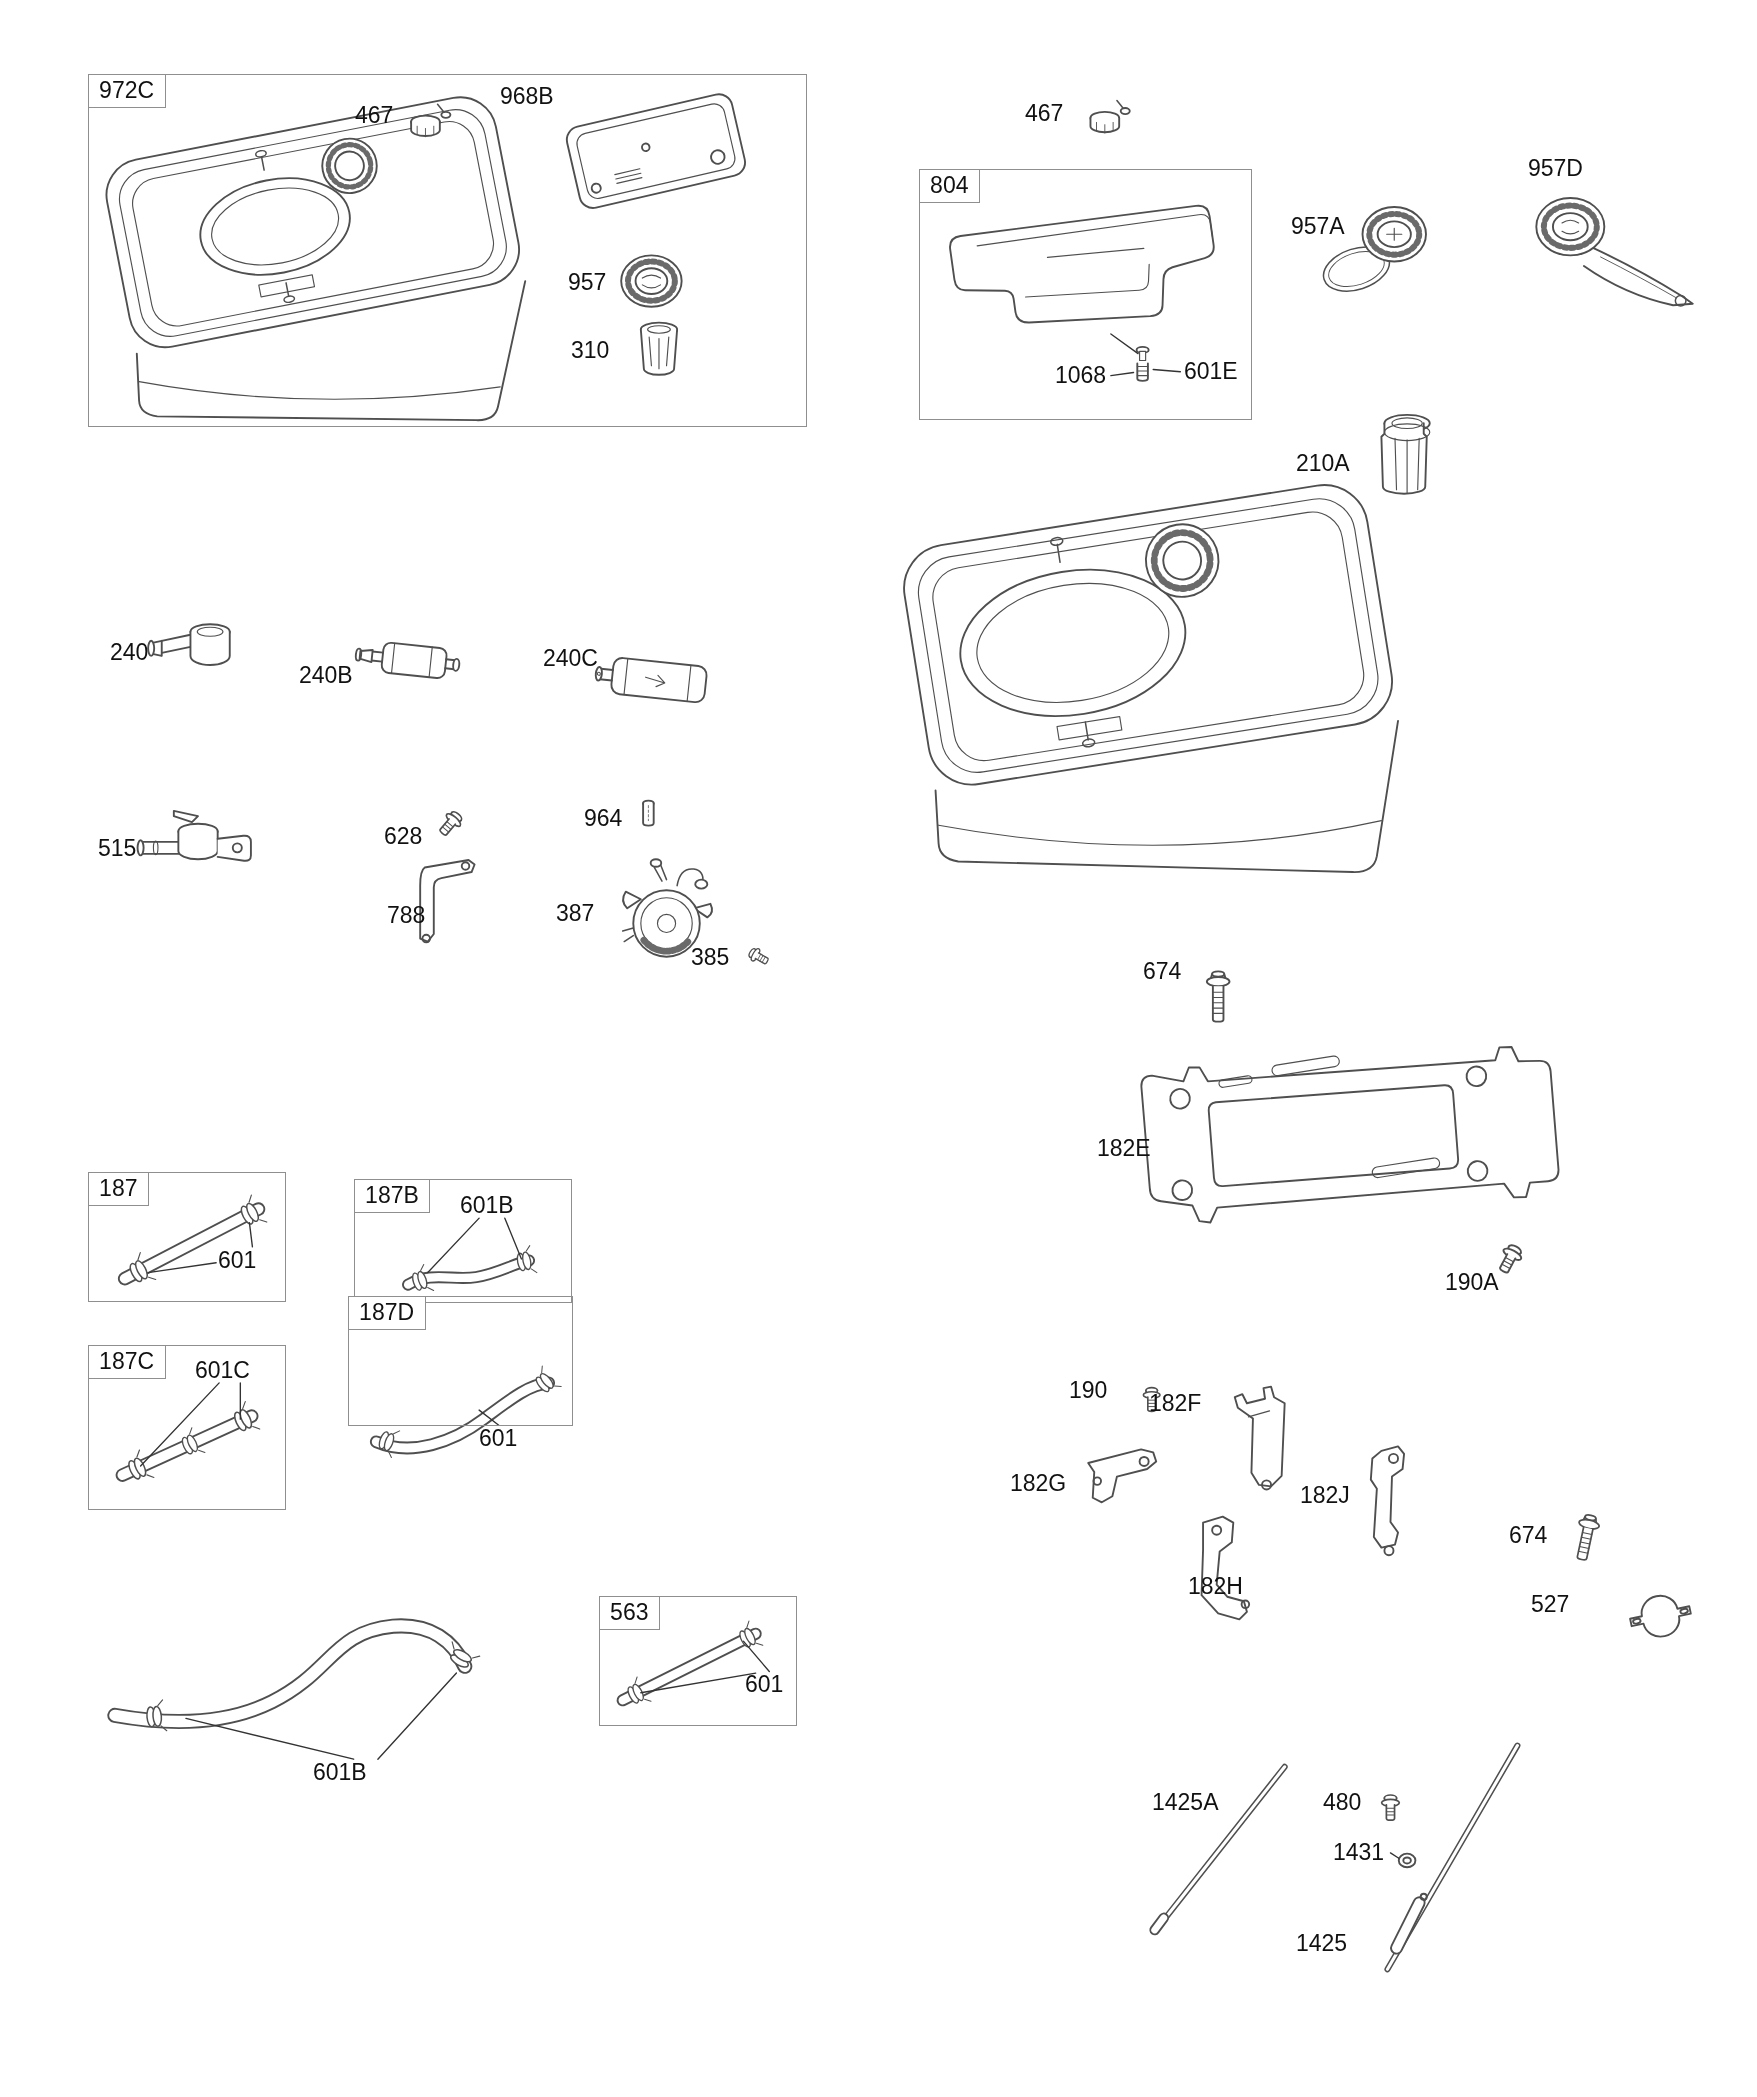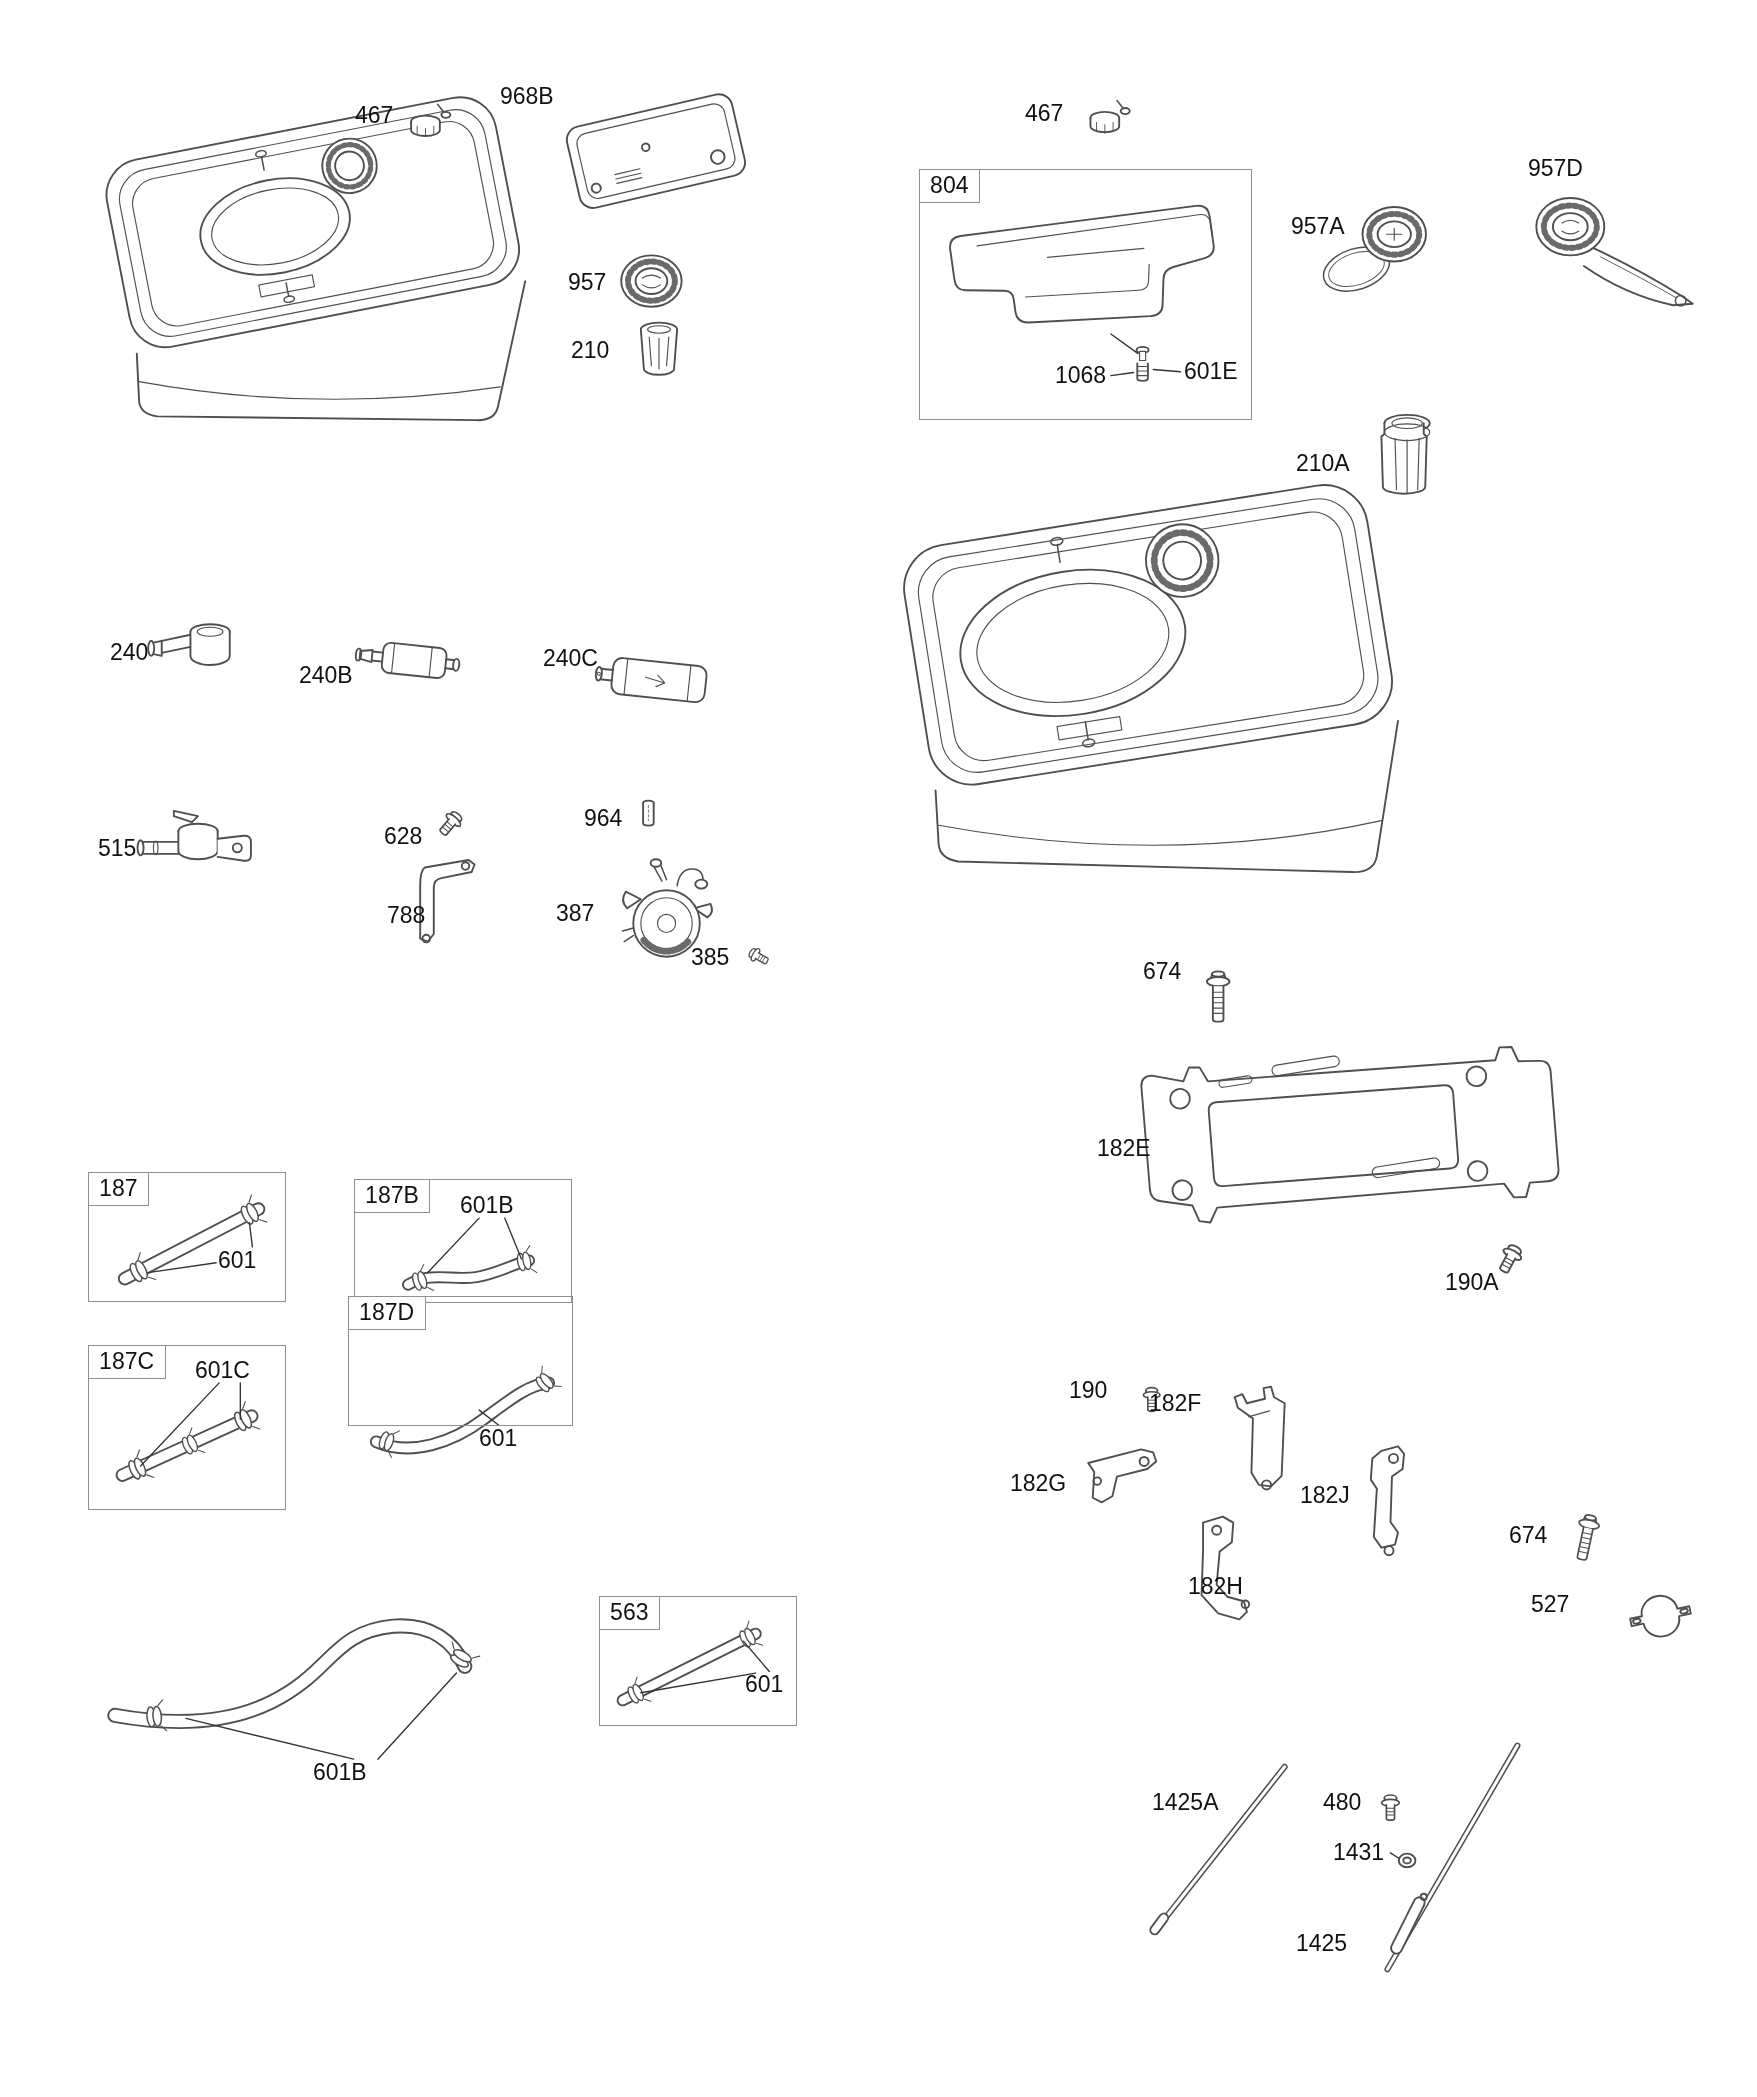--- a/index.html
+++ b/index.html
@@ -358,20 +358,23 @@
     <path d="M468,2328 L246,2274"></path>
     <path d="M500,2328 L604,2214"></path>
     <path d="M1018,2212 L984,2172"></path>
     <path d="M1000,2214 L848,2240"></path>
     <path d="M1840,2452 L1851,2459"></path>
   </g>
 
 </g>
 </svg>
 
+<div class="callout" style="left:88px;top:74px;width:717px;height:351px">
+  <span class="tag">972C</span>
+</div>
 <div class="callout" style="left:919px;top:169px;width:331px;height:249px">
   <span class="tag">804</span>
 </div>
 <div class="callout" style="left:88px;top:1172px;width:196px;height:128px">
   <span class="tag">187</span>
 </div>
 <div class="callout" style="left:354px;top:1179px;width:216px;height:122px">
   <span class="tag">187B</span>
 </div>
 <div class="callout" style="left:88px;top:1345px;width:196px;height:163px">
@@ -380,21 +383,21 @@
 <div class="callout" style="left:348px;top:1296px;width:223px;height:128px">
   <span class="tag">187D</span>
 </div>
 <div class="callout" style="left:599px;top:1596px;width:196px;height:128px">
   <span class="tag">563</span>
 </div>
 
 <span class="plabel" style="left:355px;top:104px">467</span>
 <span class="plabel" style="left:500px;top:85px">968B</span>
 <span class="plabel" style="left:568px;top:271px">957</span>
-<span class="plabel" style="left:571px;top:339px">210</span>
+<span class="plabel" style="left:571px;top:339px">310</span>
 <span class="plabel" style="left:1025px;top:102px">467</span>
 <span class="plabel" style="left:1055px;top:364px">1068</span>
 <span class="plabel" style="left:1184px;top:360px">601E</span>
 <span class="plabel" style="left:1291px;top:215px">957A</span>
 <span class="plabel" style="left:1528px;top:157px">957D</span>
 <span class="plabel" style="left:1296px;top:452px">210A</span>
 <span class="plabel" style="left:110px;top:641px">240</span>
 <span class="plabel" style="left:299px;top:664px">240B</span>
 <span class="plabel" style="left:543px;top:647px">240C</span>
 <span class="plabel" style="left:98px;top:837px">515</span>

